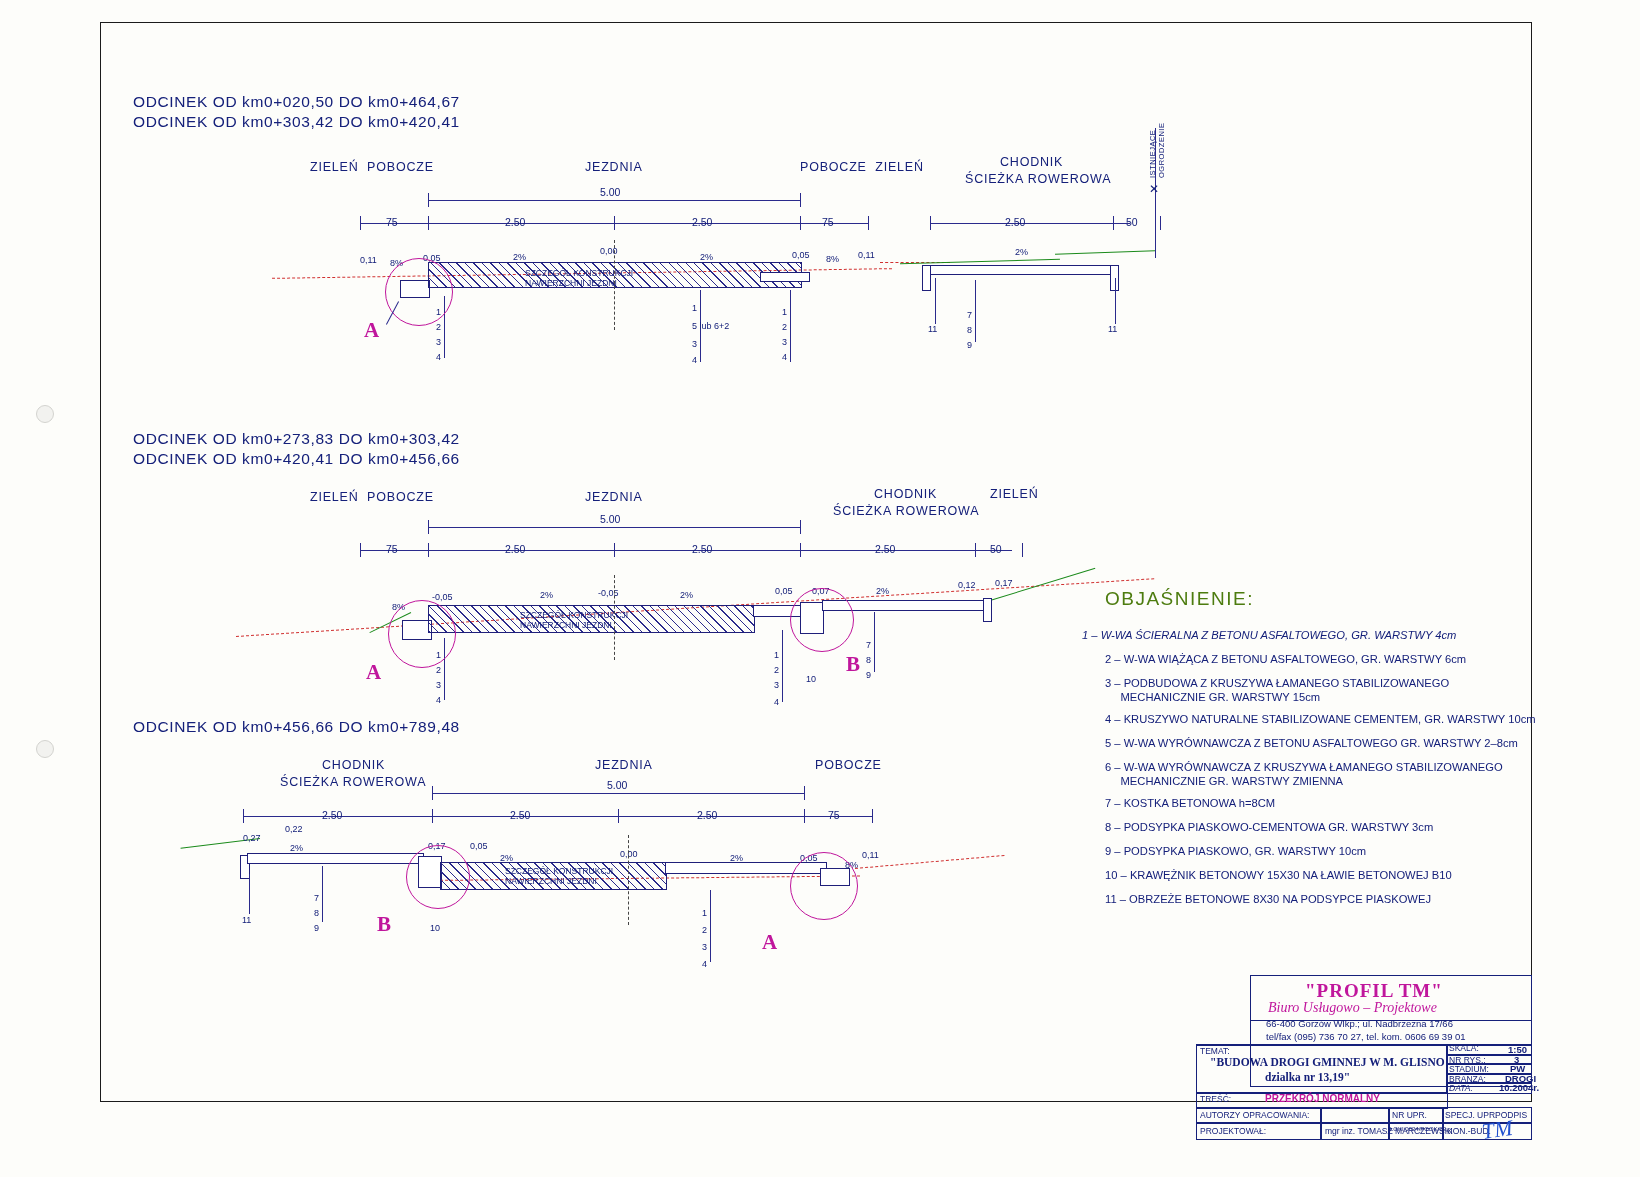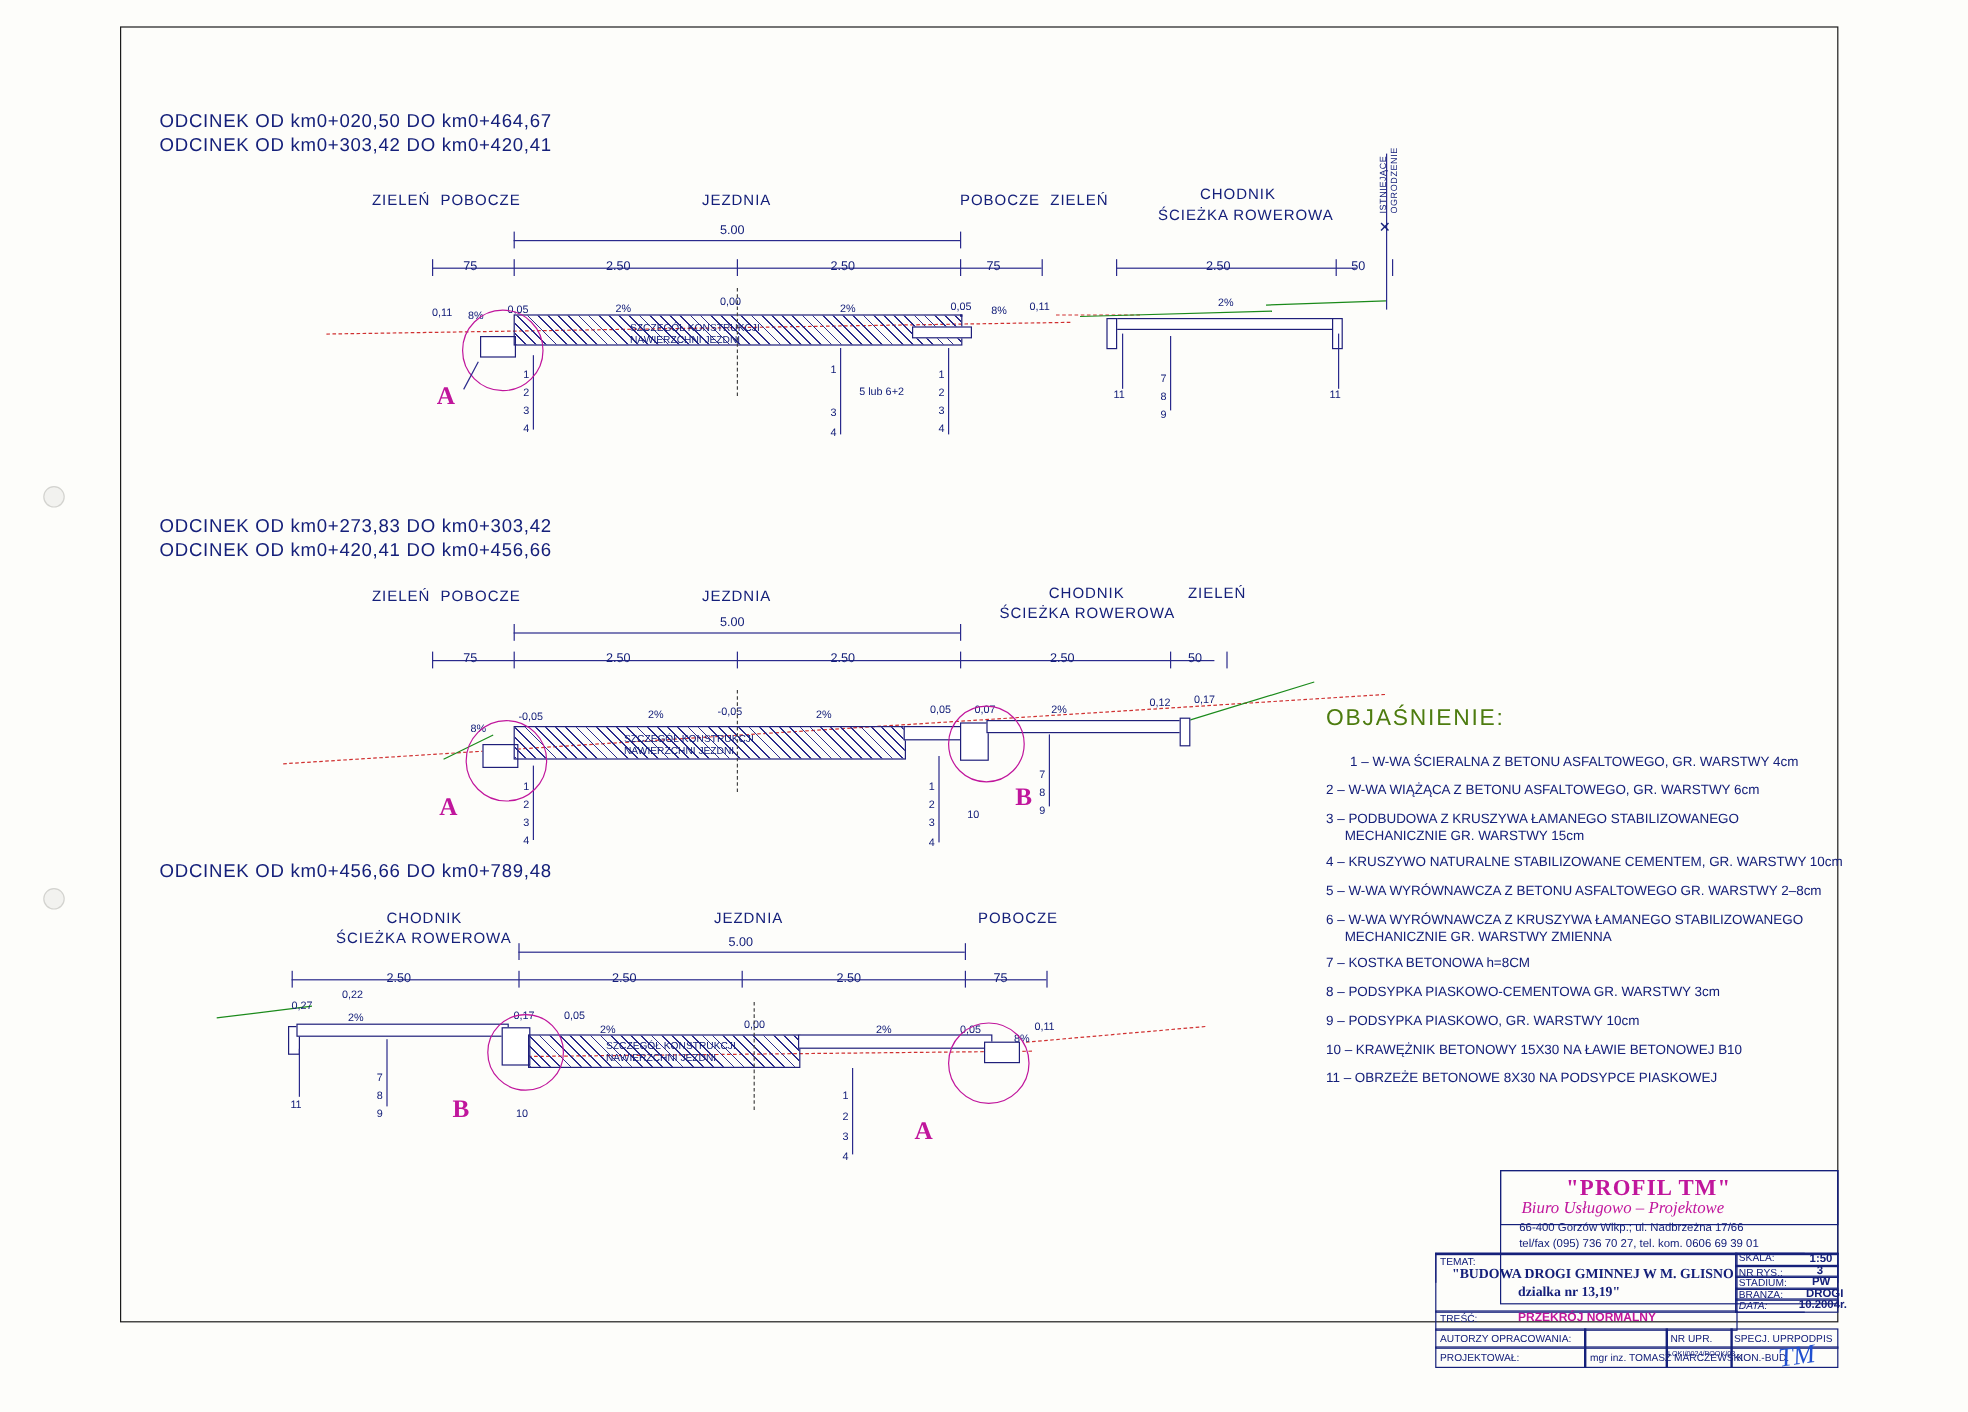--- a/index.html
+++ b/index.html
@@ -109,21 +109,21 @@
   <div class="dashv" style="left:614px;top:240px;height:90px;"></div>
 
   <div class="vline" style="left:444px;top:296px;height:62px;"></div>
   <div class="t num" style="left:436px;top:307px;">1</div>
   <div class="t num" style="left:436px;top:322px;">2</div>
   <div class="t num" style="left:436px;top:337px;">3</div>
   <div class="t num" style="left:436px;top:352px;">4</div>
 
   <div class="vline" style="left:700px;top:290px;height:72px;"></div>
   <div class="t num" style="left:692px;top:303px;">1</div>
-  <div class="t num" style="left:716px;top:321px;">5 lub 6+2</div>
+  <div class="t num" style="left:692px;top:321px;">5 lub 6+2</div>
   <div class="t num" style="left:692px;top:339px;">3</div>
   <div class="t num" style="left:692px;top:355px;">4</div>
 
   <div class="vline" style="left:790px;top:290px;height:72px;"></div>
   <div class="t num" style="left:782px;top:307px;">1</div>
   <div class="t num" style="left:782px;top:322px;">2</div>
   <div class="t num" style="left:782px;top:337px;">3</div>
   <div class="t num" style="left:782px;top:352px;">4</div>
 
   <div class="vline" style="left:975px;top:280px;height:62px;"></div>
@@ -282,21 +282,21 @@
   <div class="t num" style="left:702px;top:925px;">2</div>
   <div class="t num" style="left:702px;top:942px;">3</div>
   <div class="t num" style="left:702px;top:959px;">4</div>
 
   <div class="circle" style="left:406px;top:845px;width:62px;height:62px;"></div>
   <div class="mark" style="left:377px;top:912px;">B</div>
   <div class="circle" style="left:790px;top:852px;width:66px;height:66px;"></div>
   <div class="mark" style="left:762px;top:930px;">A</div>
 
   <div class="t leg-title" style="left:1105px;top:588px;">OBJAŚNIENIE:</div>
-  <div class="t leg-item" style="left:1125px;top:628px;">1 – W-WA ŚCIERALNA Z BETONU ASFALTOWEGO, GR. WARSTWY 4cm</div>
+  <div class="t leg-item" style="left:1082px;top:628px;font-style:italic;">1 – W-WA ŚCIERALNA Z BETONU ASFALTOWEGO, GR. WARSTWY 4cm</div>
   <div class="t leg-item" style="left:1105px;top:652px;">2 – W-WA WIĄŻĄCA Z BETONU ASFALTOWEGO, GR. WARSTWY 6cm</div>
   <div class="t leg-item" style="left:1105px;top:676px;">3 – PODBUDOWA Z KRUSZYWA ŁAMANEGO STABILIZOWANEGO</div>
   <div class="t leg-item" style="left:1105px;top:690px;">     MECHANICZNIE GR. WARSTWY 15cm</div>
   <div class="t leg-item" style="left:1105px;top:712px;">4 – KRUSZYWO NATURALNE STABILIZOWANE CEMENTEM, GR. WARSTWY 10cm</div>
   <div class="t leg-item" style="left:1105px;top:736px;">5 – W-WA WYRÓWNAWCZA Z BETONU ASFALTOWEGO GR. WARSTWY 2–8cm</div>
   <div class="t leg-item" style="left:1105px;top:760px;">6 – W-WA WYRÓWNAWCZA Z KRUSZYWA ŁAMANEGO STABILIZOWANEGO</div>
   <div class="t leg-item" style="left:1105px;top:774px;">     MECHANICZNIE GR. WARSTWY ZMIENNA</div>
   <div class="t leg-item" style="left:1105px;top:796px;">7 – KOSTKA BETONOWA h=8CM</div>
   <div class="t leg-item" style="left:1105px;top:820px;">8 – PODSYPKA PIASKOWO-CEMENTOWA GR. WARSTWY 3cm</div>
   <div class="t leg-item" style="left:1105px;top:844px;">9 – PODSYPKA PIASKOWO, GR. WARSTWY 10cm</div>

